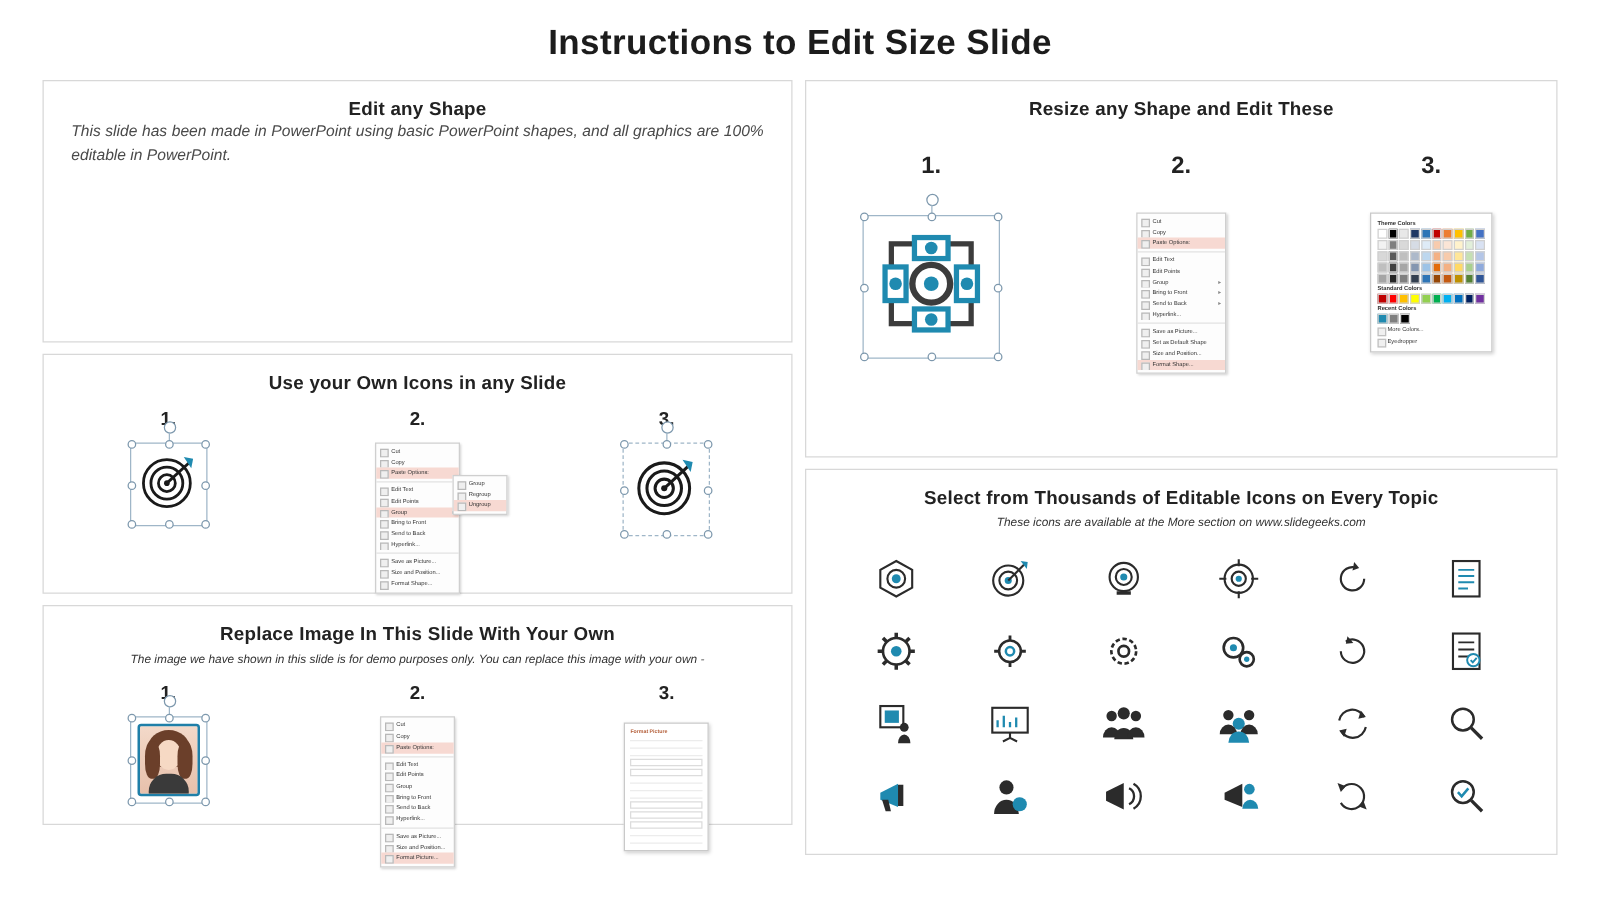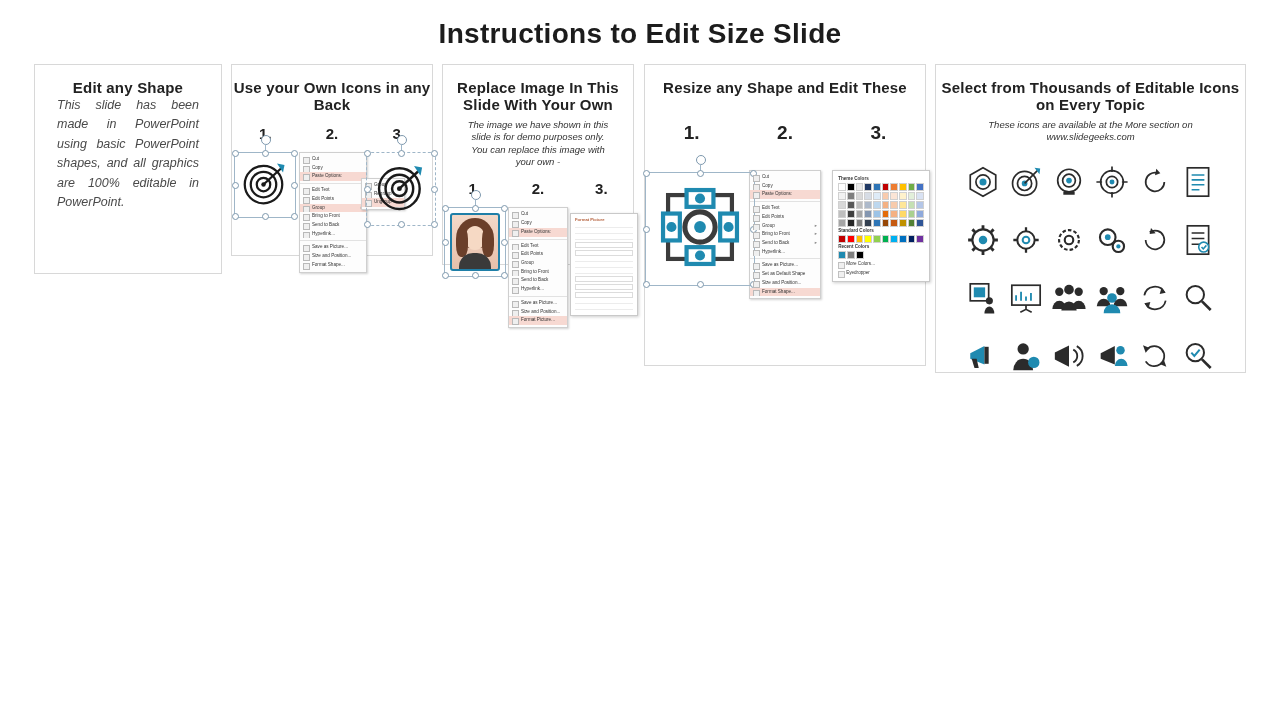--- a/index.html
+++ b/index.html
@@ -23,21 +23,21 @@
     letter-spacing:.3px;
     margin:18px 0 14px 0;
   }
   .columns{
     display:flex;
     gap:10px;
     padding:0 34px;
     box-sizing:border-box;
     height:620px;
   }
-  .col{display:flex;flex-direction:row;gap:9px;}
+  .col{display:flex;flex-direction:column;gap:9px;}
   .col-left{width:602px;}
   .col-right{width:604px;}
   .card{
     border:1px solid #d8d8d8;
     background:#fff;
     box-sizing:border-box;
     position:relative;
   }
   .card-title{
     text-align:center;
@@ -75,21 +75,21 @@
     display:flex;
     justify-content:space-around;
     align-items:flex-start;
     margin-top:12px;
   }
   .step{width:33%;text-align:center;}
   .step-num{
     font-size:15px;font-weight:700;color:#222;margin-bottom:10px;
   }
   
-  .c3{height:201px;}
+  .c3{height:176px;}
 
   
   .r1{height:302px;}
   
   .r2{height:309px;}
 
   .icon-grid{
     display:grid;
     grid-template-columns:repeat(6,1fr);
     row-gap:6px;
@@ -193,21 +193,21 @@
   <div class="columns">
 
     <div class="col col-left">
 
       <div class="card c1">
         <div class="card-title">Edit any Shape</div>
         <p class="p1">This slide has been made in PowerPoint using basic PowerPoint shapes, and all graphics are 100% editable in PowerPoint.</p>
       </div>
 
       <div class="card c2">
-        <div class="card-title">Use your Own Icons in any Back</div>
+        <div class="card-title">Use your Own Icons in any Slide</div>
         <div class="steps">
 
           <div class="step">
             <div class="step-num">1.</div>
             <div class="sel-box" style="padding:6px;">
               <svg width="48" height="48" viewBox="0 0 64 64">
                 <circle cx="30" cy="34" r="25" fill="none" stroke="#1a1a1a" stroke-width="3"></circle>
                 <circle cx="30" cy="34" r="17" fill="none" stroke="#1a1a1a" stroke-width="3"></circle>
                 <circle cx="30" cy="34" r="9" fill="none" stroke="#1a1a1a" stroke-width="3"></circle>
                 <circle cx="30" cy="34" r="3" fill="#1a1a1a"></circle>

